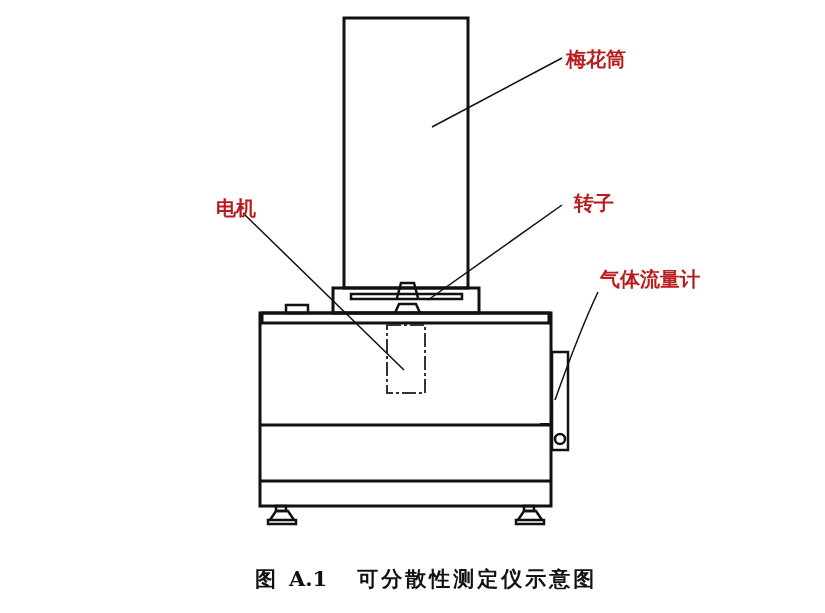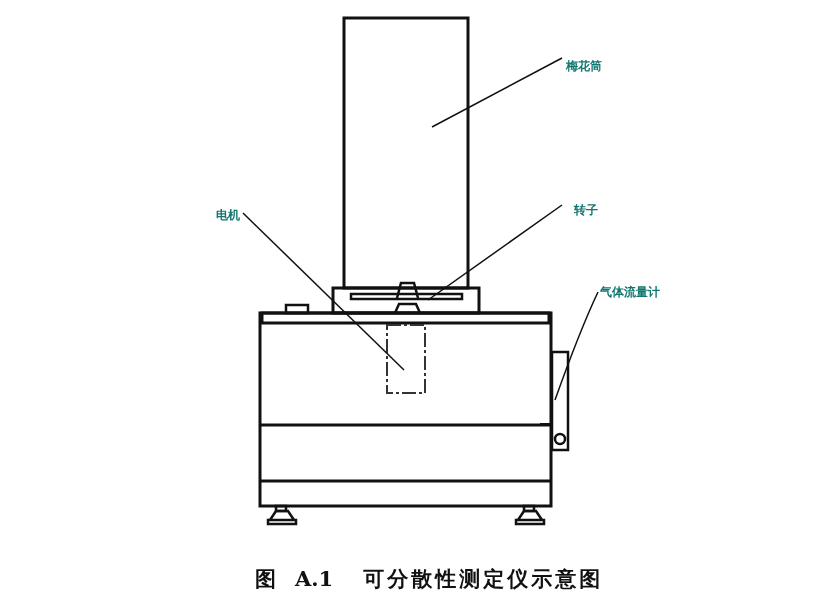--- a/index.html
+++ b/index.html
@@ -1,20 +1,20 @@
 <!DOCTYPE html>
 <html><head>
   <meta charset="utf-8">
   <style>
     html, body { margin: 0; padding: 0; background: #ffffff; }
     body { width: 825px; height: 613px; overflow: hidden; position: relative; }
     svg { position: absolute; left: 0; top: 0; }
-    .label { position: absolute; font-family: "DejaVu Sans", sans-serif; font-size: 12px; color: #0f766e; font-weight: bold; white-space: nowrap; margin-top: 12px; }
+    .label { position: absolute; font-family: "DejaVu Sans", sans-serif; font-size: 20px; color: #b91c1c; font-weight: bold; white-space: nowrap; }
     .caption { position: absolute; left: 255px; top: 565px; font-family: "DejaVu Sans", sans-serif; font-size: 21px; color: #111; font-weight: bold; white-space: nowrap; letter-spacing: 3px; }
-    .caption .num { font-family: "DejaVu Serif", serif; letter-spacing: 0; margin: 0 30px 0 16px; }
+    .caption .num { font-family: "DejaVu Serif", serif; letter-spacing: 0; margin: 0 30px 0 10px; }
   </style>
 </head>
 <body>
 
 <svg width="825" height="613" viewBox="0 0 825 613" xmlns="http://www.w3.org/2000/svg">
   <g fill="none" stroke="#111" stroke-width="3">
 
     <rect x="344" y="18" width="124" height="270"></rect>
 
     <rect x="333" y="288" width="146" height="25"></rect>
@@ -56,17 +56,17 @@
     <line x1="432" y1="127" x2="562" y2="58"></line>
     <line x1="428" y1="300" x2="562" y2="205"></line>
     <line x1="243" y1="213" x2="404" y2="370"></line>
     <path d="M598 292 Q580 330 555 400"></path>
   </g>
 </svg>
 
 <div class="label" style="left:566px; top:46px;">梅花筒</div>
 <div class="label" style="left:574px; top:190px;">转子</div>
 <div class="label" style="left:216px; top:195px;">电机</div>
-<div class="label" style="left:600px; top:272px;font-family:Liberation Serif, serif;">气体流量计</div>
+<div class="label" style="left:600px; top:266px;font-family:Liberation Serif, serif;">气体流量计</div>
 
 <div class="caption">
   <span>图</span><span class="num">A.1</span><span>可分散性测定仪示意图</span>
 </div>
 
 </body></html>

